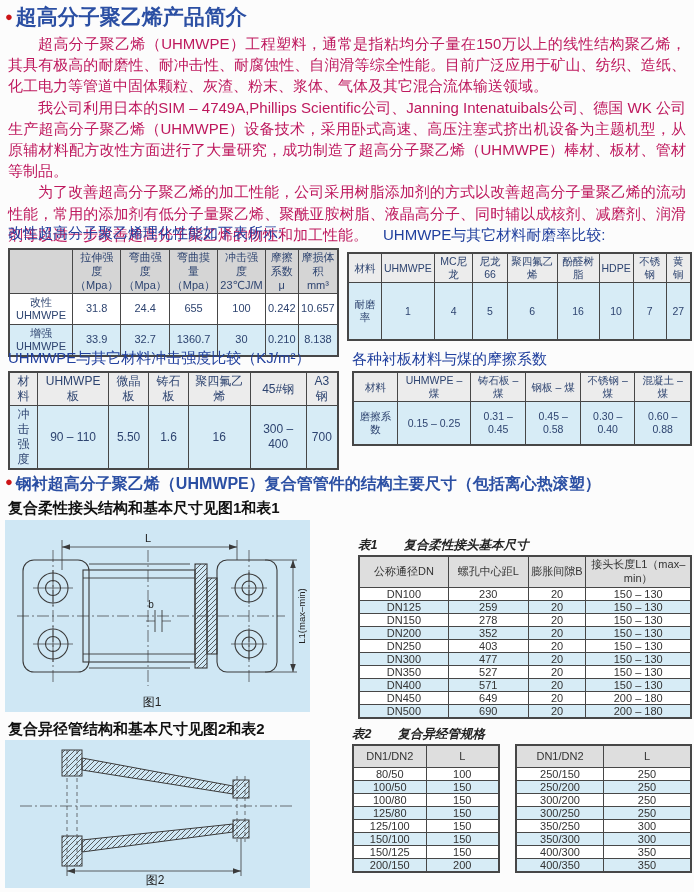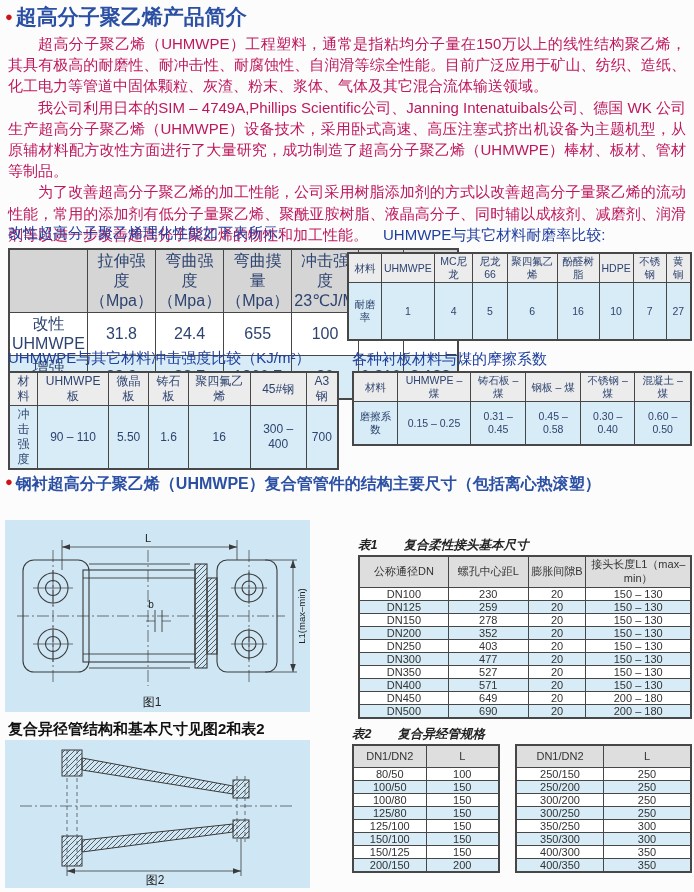--- a/index.html
+++ b/index.html
@@ -30,21 +30,21 @@
 
   
   table.tbl { border-collapse:collapse; background:#fff; border:2px solid #474747; }
   .tbl th, .tbl td {
     border:1px solid #474747; text-align:center; vertical-align:middle;
     white-space:pre-line; padding:1px 2px; font-weight:normal; line-height:1.25;
   }
   .tbl th { background:#ececec; }
   .navy { color:#2e4470; }
 
-  #perf-table { top:248px; left:8px; width:331px; font-size:16px; }
+  #perf-table { top:248px; left:8px; width:331px; font-size:11px; }
   #perf-table th { background:#d5d5d5; height:34px; }
   #perf-table td { height:28px; }
   #perf-table th:first-child { width:58px; }
   #perf-table tbody tr:nth-child(even) td { background:#d7ecf6; }
 
   #wear-table { top:252px; left:347px; width:345px; font-size:10.5px; }
   #wear-table th { height:26px; }
   #wear-table td { height:54px; background:#d7ecf6; }
 
   #impact-table { top:371px; left:8px; width:331px; font-size:12px; }
@@ -210,29 +210,30 @@
           <th>混凝土 – 煤</th>
         </tr>
       </thead>
       <tbody>
         <tr>
           <td>磨擦系数</td>
           <td>0.15 – 0.25</td>
           <td>0.31 – 0.45</td>
           <td>0.45 – 0.58</td>
           <td>0.30 – 0.40</td>
-          <td>0.60 – 0.50</td>
+          <td>0.60 – 0.88</td>
         </tr>
       </tbody>
     </table>
 
   <div class="abs sec-heading" id="sec2-heading">
     <span class="bullet">●</span><span>钢衬超高分子聚乙烯（UHMWPE）复合管管件的结构主要尺寸（包括离心热滚塑）</span>
   </div>
 
+  <div class="abs fig-caption" id="fig1-caption">复合柔性接头结构和基本尺寸见图1和表1</div>
 
   <div class="abs figure-box" id="fig1-box">
     <svg width="305" height="192" viewBox="0 0 305 192">
       <defs>
         <pattern id="h1" width="5" height="5" patternUnits="userSpaceOnUse">
           <path d="M0 5 L5 0" stroke="#3a3a3a" stroke-width="0.8"></path>
         </pattern>
       </defs>
       <g stroke="#3a3a3a" fill="none" stroke-width="1.1">
 

